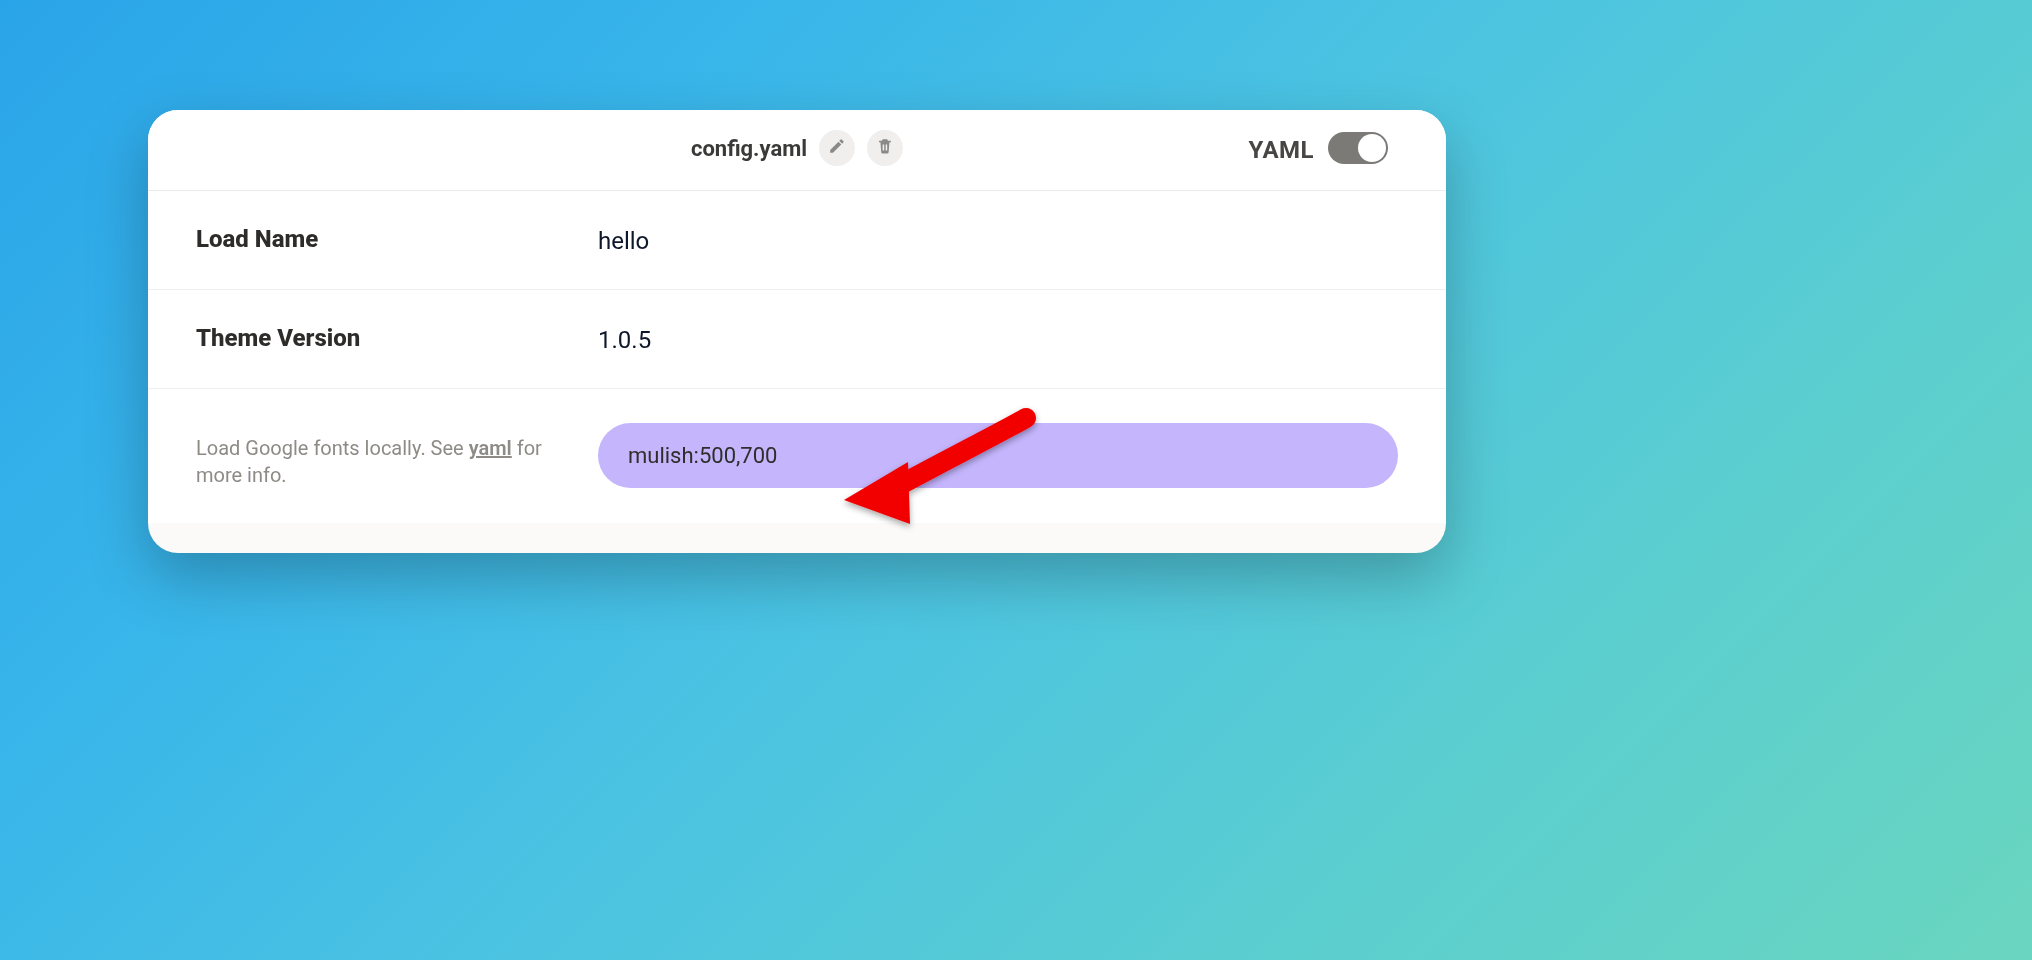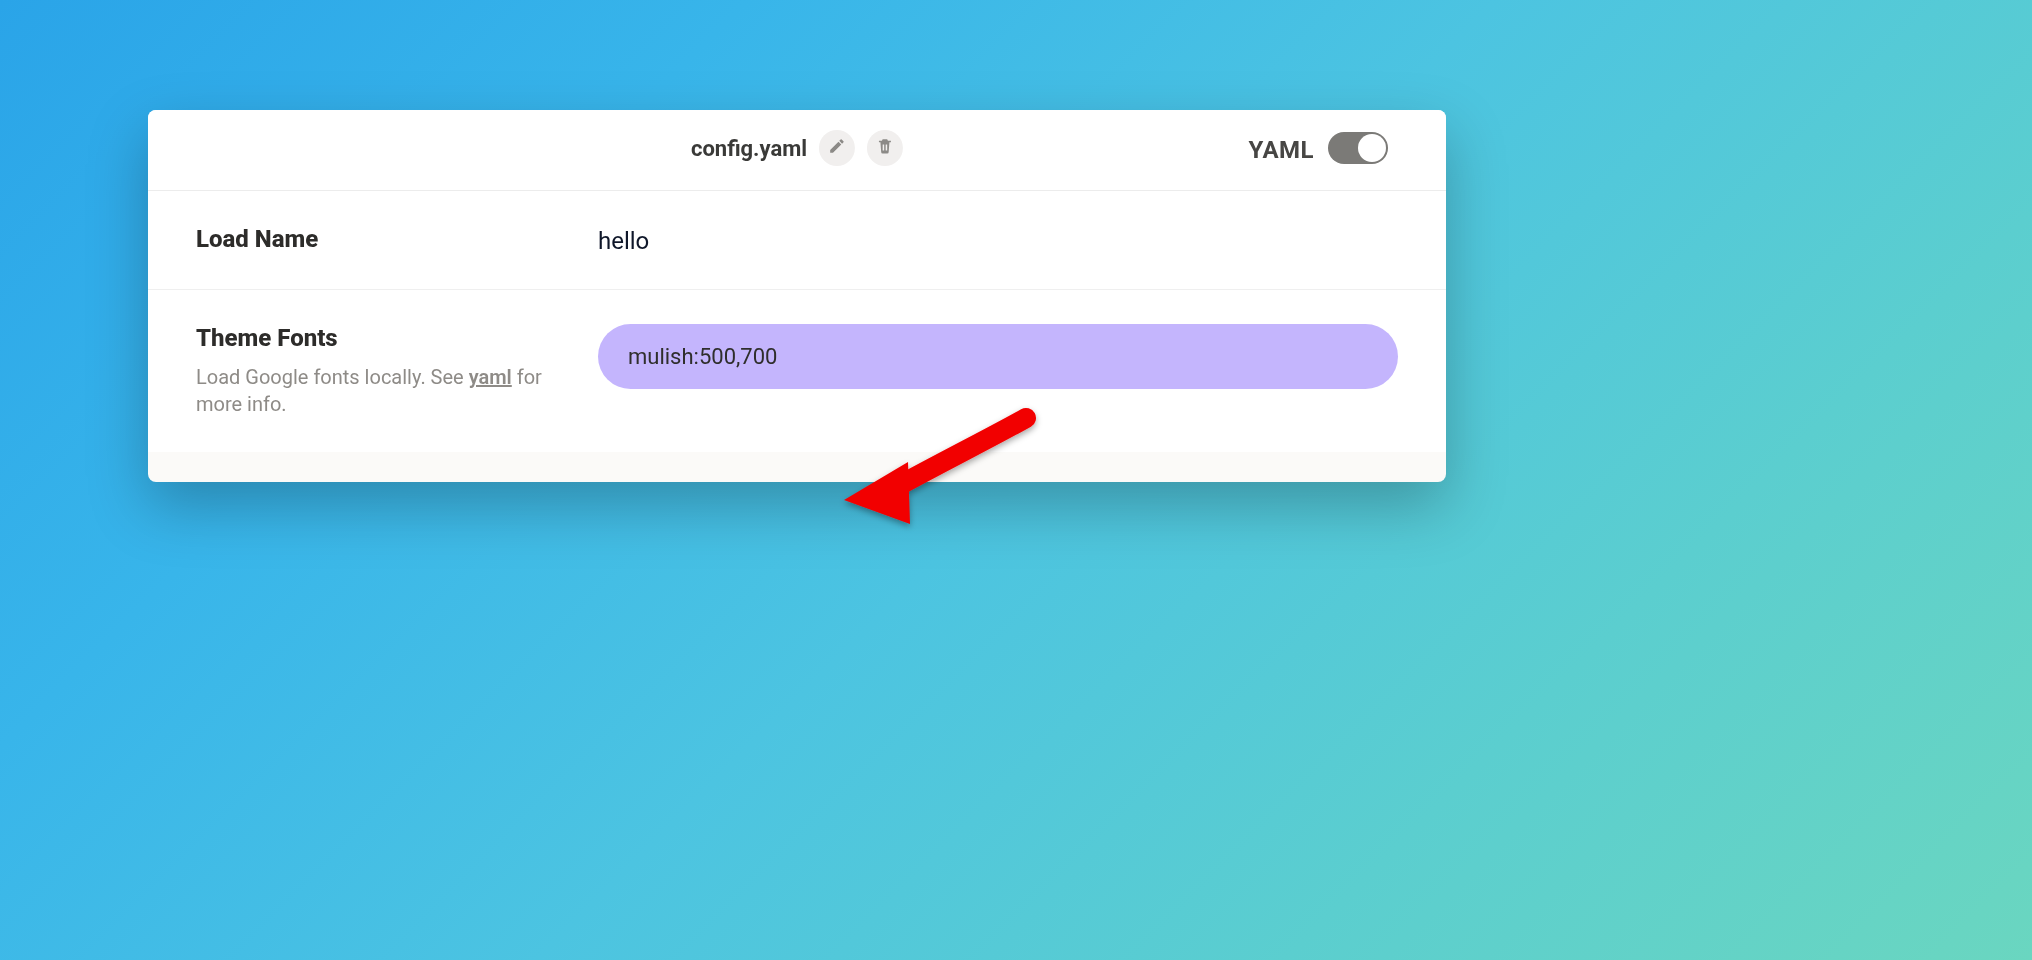--- a/index.html
+++ b/index.html
@@ -12,21 +12,21 @@
     position: relative;
     overflow: hidden;
   }
 
   .card {
     position: absolute;
     left: 148px;
     top: 110px;
     width: 1298px;
     background: #fbfaf8;
-    border-radius: 8px;
+    border-radius: 30px;
     box-shadow: 0 24px 60px rgba(0,0,0,0.25);
     overflow: hidden;
     padding-bottom: 30px;
   }
 
   .card-header {
     display: flex;
     align-items: center;
     padding: 22px 58px 26px 58px;
     background: #ffffff;
@@ -192,24 +192,31 @@
 
     <div class="row">
       <div class="row-label-col">
         <div class="row-label">Load Name</div>
       </div>
       <div class="row-value-col">
         <div class="value-text">hello</div>
       </div>
     </div>
 
+    <div class="row">
+      <div class="row-label-col">
+        <div class="row-label">Theme Version</div>
+      </div>
+      <div class="row-value-col">
+        <div class="value-text">1.0.5</div>
+      </div>
+    </div>
 
     <div class="row row-fonts">
       <div class="row-label-col">
-        <div class="row-label">Theme Fonts</div>
         <div class="row-help">
           <span>Load Google fonts locally. See </span><a>yaml</a><span> for more info.</span>
         </div>
       </div>
       <div class="row-value-col">
         <input class="pill-input" type="text" value="mulish:500,700" style="">
       </div>
     </div>
 
   </div>

